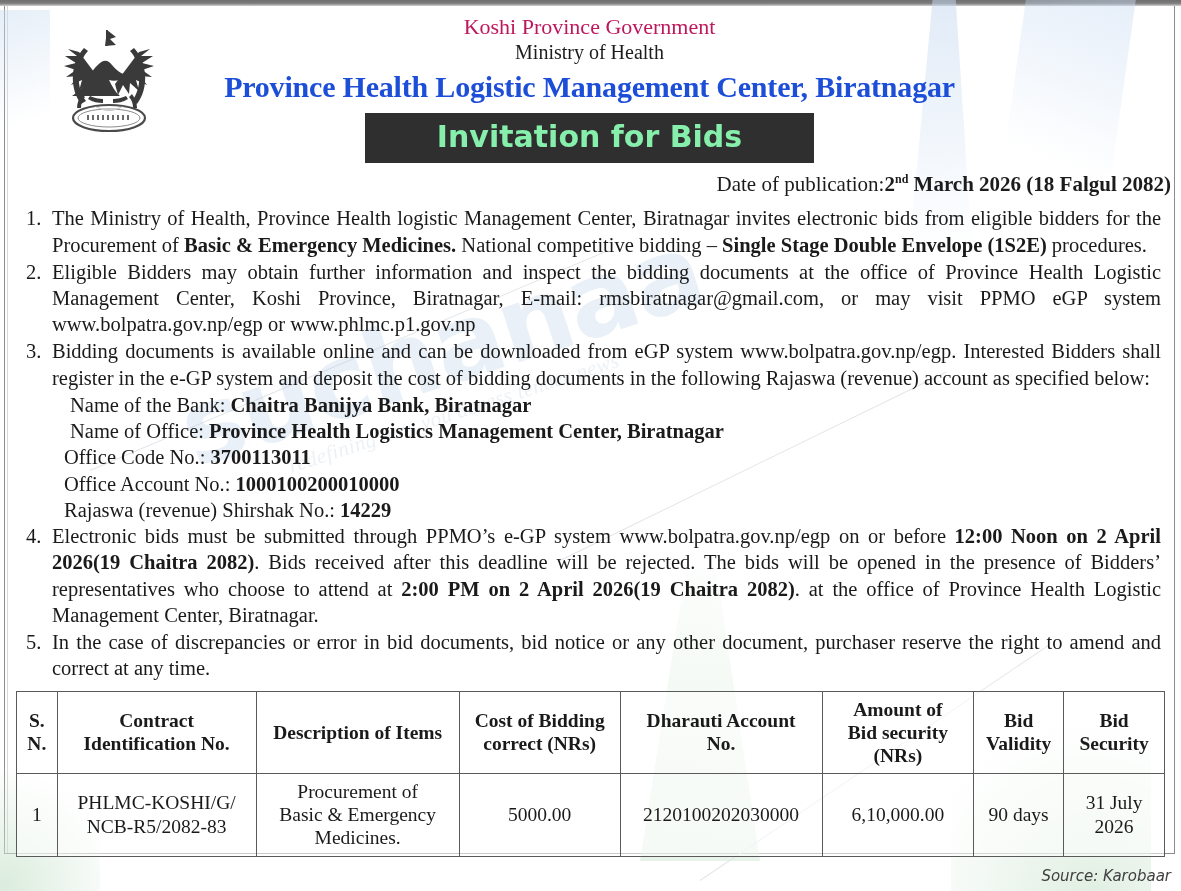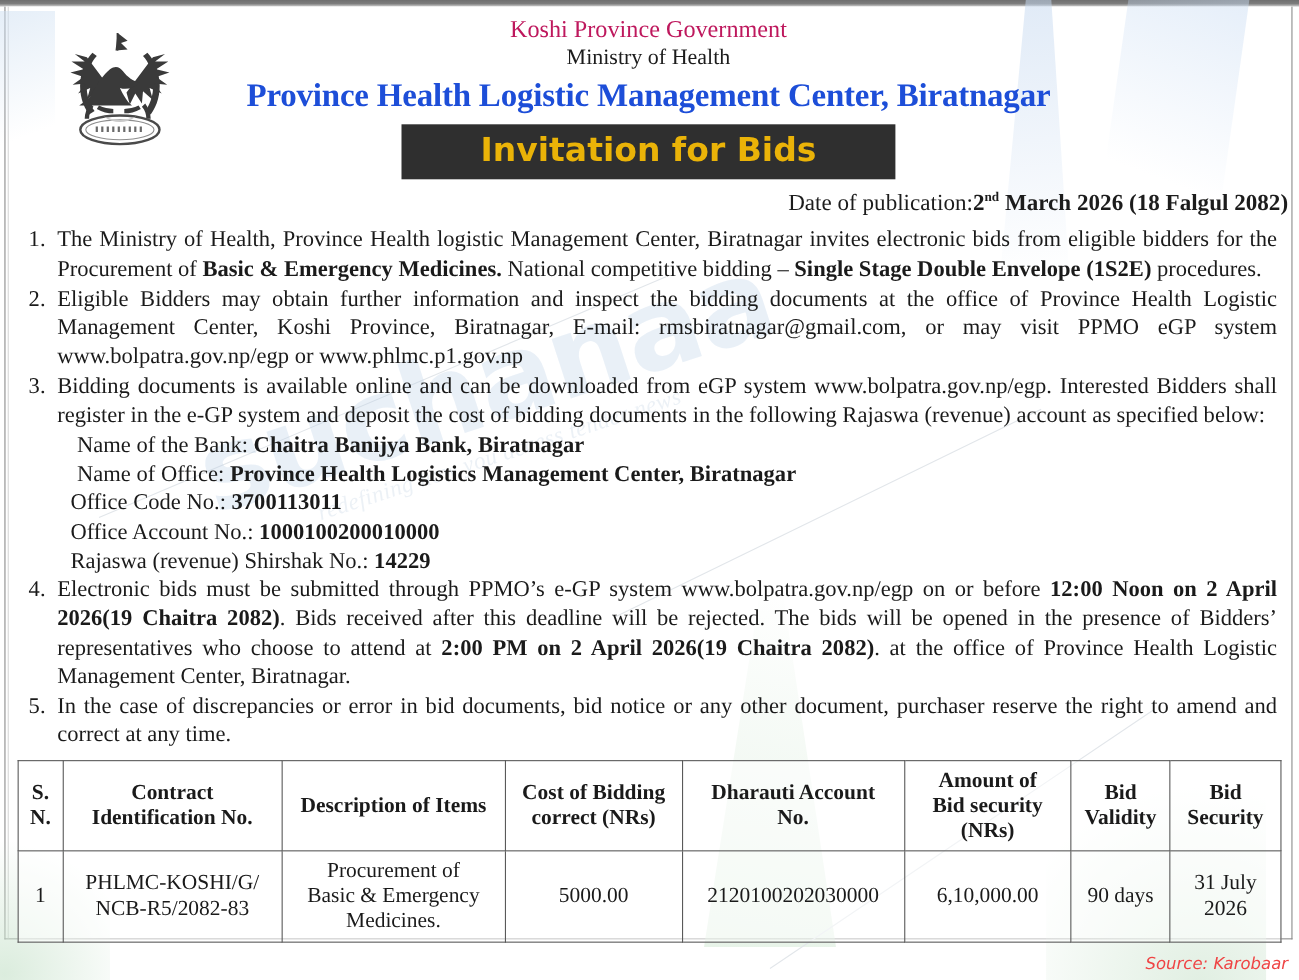--- a/index.html
+++ b/index.html
@@ -160,21 +160,21 @@
     font-size: 30px;
     line-height: 1.3;
     color: #1d4ed8;
     letter-spacing: -0.2px;
     margin-top: 2px;
   }
   .ifb-wrap { margin-top: 7px; }
   .ifb-box {
     display: inline-block;
     background: #2f2f2f;
-    color: #eab308;
+    color: #86efac;
     font-family: "DejaVu Sans", sans-serif;
     font-weight: 700;
     font-size: 30px;
     line-height: 1;
     padding: 9px 72px 11px 72px;
     letter-spacing: 0px;
   }
   .pub-date {
     margin-top: 9px;
     font-size: 21px;
@@ -265,21 +265,21 @@
   }
 
   
   .source {
     position: absolute;
     right: 10px;
     bottom: 6px;
     font-family: "DejaVu Sans", sans-serif;
     font-style: italic;
     font-size: 15px;
-    color: #ef4444;
+    color: #404040;
   }
   .nb { white-space: nowrap; }
 </style>
 </head>
 <body>
 
 <div id="page">
 
   <div class="top-strip"></div>
 

